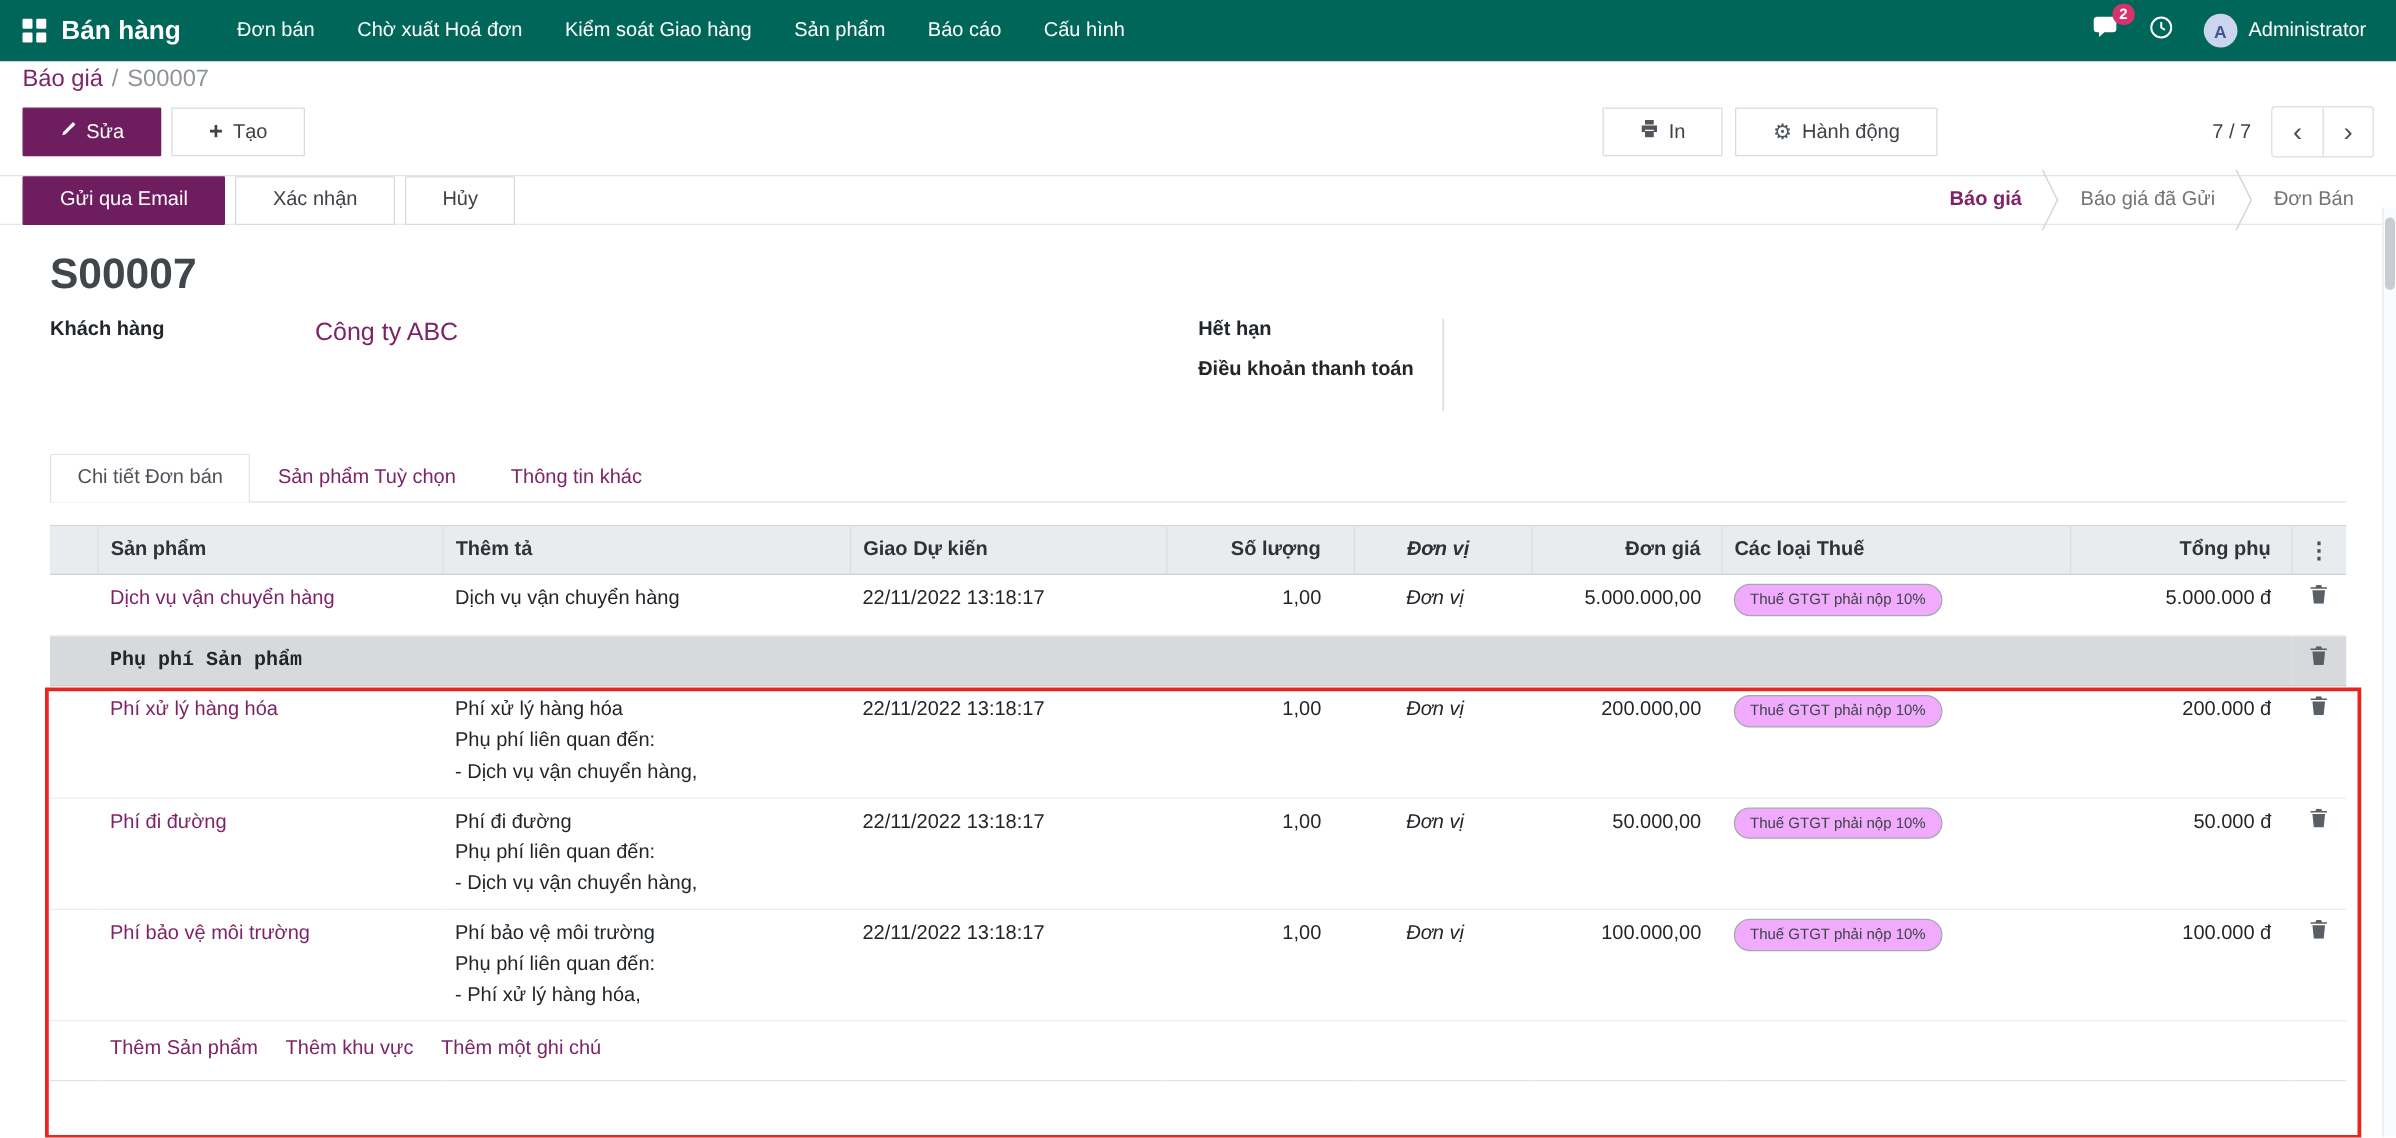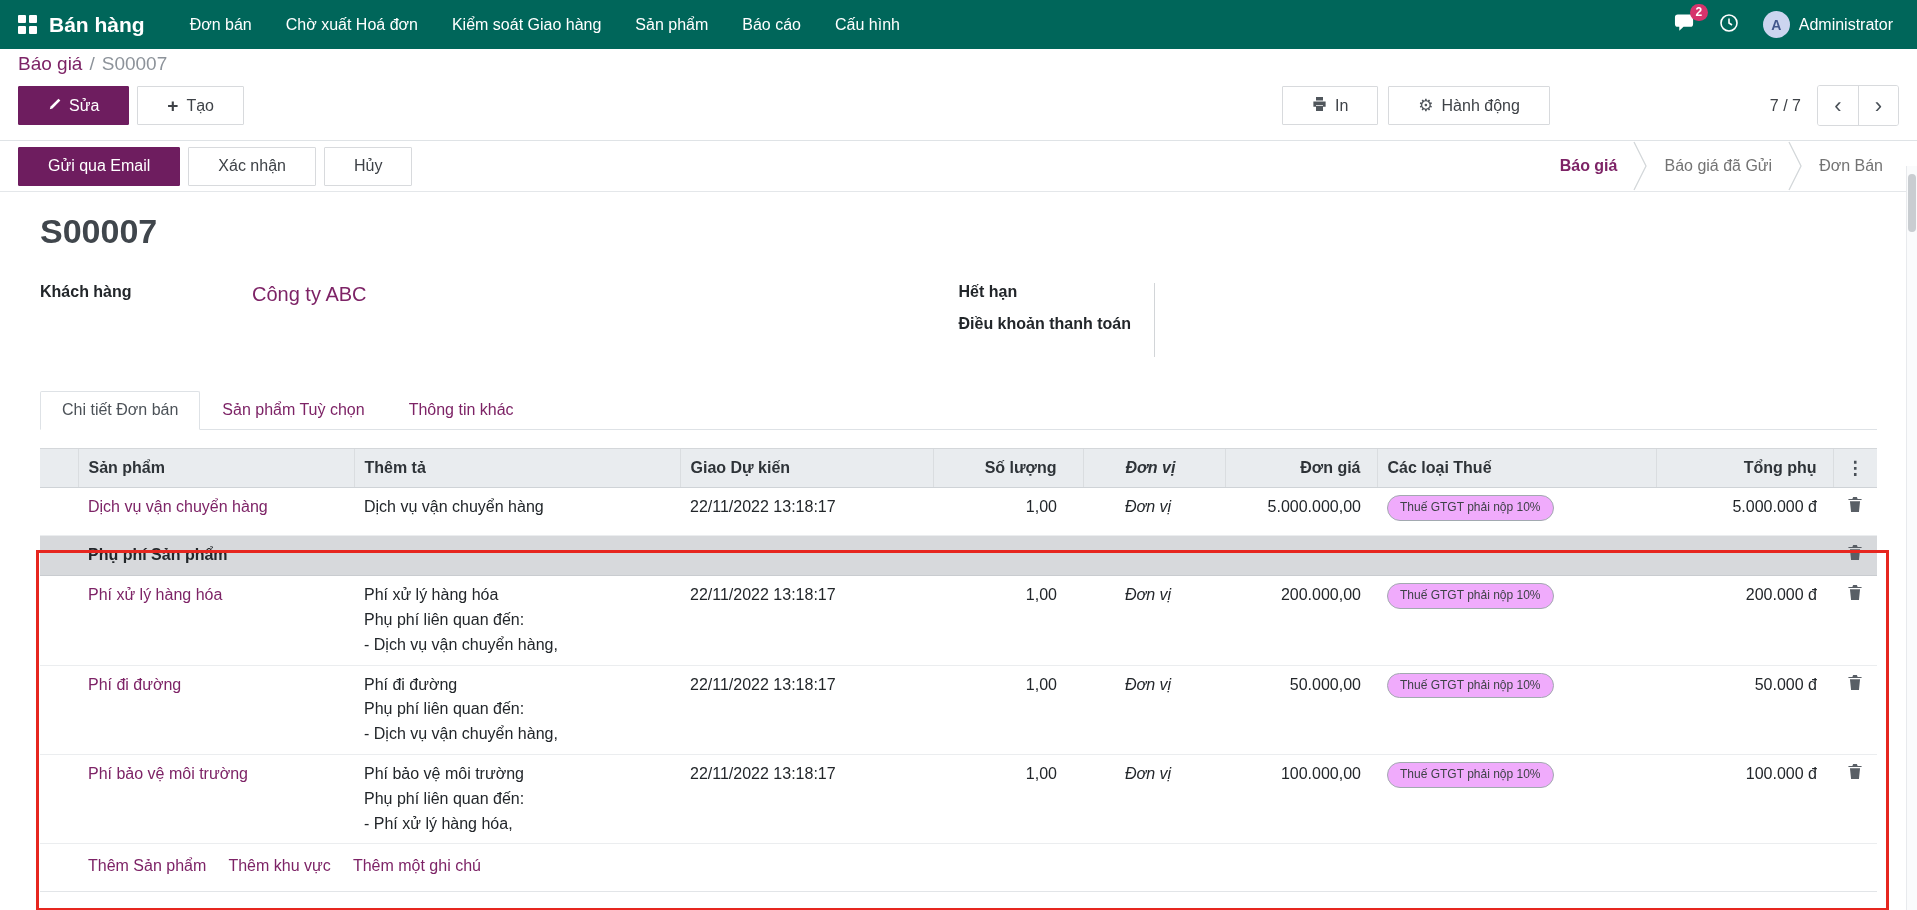--- a/index.html
+++ b/index.html
@@ -45,33 +45,33 @@
   .plus-glyph { font-size:19px; font-weight:700; line-height:1; color:#3e4247; }
   .gear-glyph { font-size:17px; line-height:1; color:#50565c; }
   .pager { display:flex; align-items:center; gap:16px; flex:0 0 auto; margin-left:auto; }
   .pager-count { font-size:16px; color:#3e4247; }
   .pager-nav { display:flex; border:1px solid #d8dadd; border-radius:3px; overflow:hidden; }
   .pager-btn { width:40px; height:39px; background:#fff; border:none; display:flex; align-items:center;
                justify-content:center; font-size:22px; color:#495057; cursor:pointer; font-family:inherit; }
   .pager-btn + .pager-btn { border-left:1px solid #d8dadd; }
 
   
-  .statusbar { height:52px; border-top:1px solid #dfe3e6; border-bottom:1px solid #e4e7ea;
+  .statusbar { height:40px; border-top:1px solid #dfe3e6; border-bottom:1px solid #e4e7ea;
                display:flex; align-items:center; padding:0 18px; background:#fff; }
   .statusbar-left { display:flex; gap:8px; flex:1; }
   .status-steps { display:flex; align-items:center; height:100%; }
   .step { font-size:16px; padding:0 16px; color:#737373; cursor:pointer; white-space:nowrap; }
   .step.active { color:var(--link); font-weight:700; }
   .step-sep { display:flex; align-items:center; height:100%; }
 
   
   .sheet { padding:6px 40px 0; position:relative; }
   .sheet-title { font-size:34px; font-weight:700; color:#40464c; margin-top:14px; }
 
-  .fields { display:flex; margin-top:32px; }
+  .fields { display:flex; margin-top:16px; }
   .fgroup { width:50%; }
   .frow { display:flex; margin-bottom:12px; min-height:29px; align-items:flex-start; }
   .flabel { width:212px; font-weight:700; color:#22262a; font-size:16px; }
   .fvalue a { color:var(--link); text-decoration:none; font-size:20px; cursor:pointer; }
   .labels-block { width:196px; border-right:1px solid #d2d5d8; padding-bottom:10px; }
   .labels-block .flabel { width:auto; display:block; margin-bottom:14px; }
 
   .tabs { margin-top:34px; border-bottom:1px solid #dee2e6; display:flex; }
   .tab { padding:9px 21px 10px; font-size:16px; color:var(--link); cursor:pointer;
          border:1px solid transparent; margin-bottom:-1px; white-space:nowrap; }
@@ -88,21 +88,21 @@
   th.col-price, td.col-price, th.col-subtotal, td.col-subtotal { text-align:right; padding-right:16px; }
   th.col-uom, td.col-uom { padding-left:42px;font-style:italic; }
   tbody td { padding:7px 10px; font-size:16px; border-bottom:1px solid #ebedef; vertical-align:top;
              line-height:1.55; }
   td.col-product a { color:var(--link); text-decoration:none; cursor:pointer; }
   td.col-desc { white-space:pre-line; color:#22262a; }
   .tag { display:inline-block; border:1px solid #a2a9b0; background:#f0abfc; border-radius:14px;
          padding:2px 12px 3px; font-size:12px; color:#3e4247; white-space:nowrap; max-width:100%;
          overflow:hidden; text-overflow:ellipsis; }
   .section-row td { background:var(--section-bg); font-weight:700; border-bottom:1px solid #c9ccd0; }
-  .section-label { padding-left:48px !important; }
+  .section-label { padding-left:48px !important;font-family:Liberation Mono, monospace; }
   .footer-row td { padding:10px 10px 12px 48px; border-bottom:1px solid #e2e5e8; }
   .add-link { color:var(--link); text-decoration:none; margin-right:18px; cursor:pointer; font-size:16px; }
   .trash { display:inline-flex; cursor:pointer; }
   td.col-trash, th.col-trash { text-align:center; padding-left:4px; padding-right:4px; }
   .col-options-toggle { font-size:18px; color:#495057; cursor:pointer; text-align:center; display:block; }
 
   
   #annotation-box { position:absolute; left:36px; right:28px; border:3px solid var(--annotation);
                     pointer-events:none; z-index:5; }
   .scrollbar { position:absolute; top:166px; right:0; bottom:0; width:11px; background:#fafbfc;

